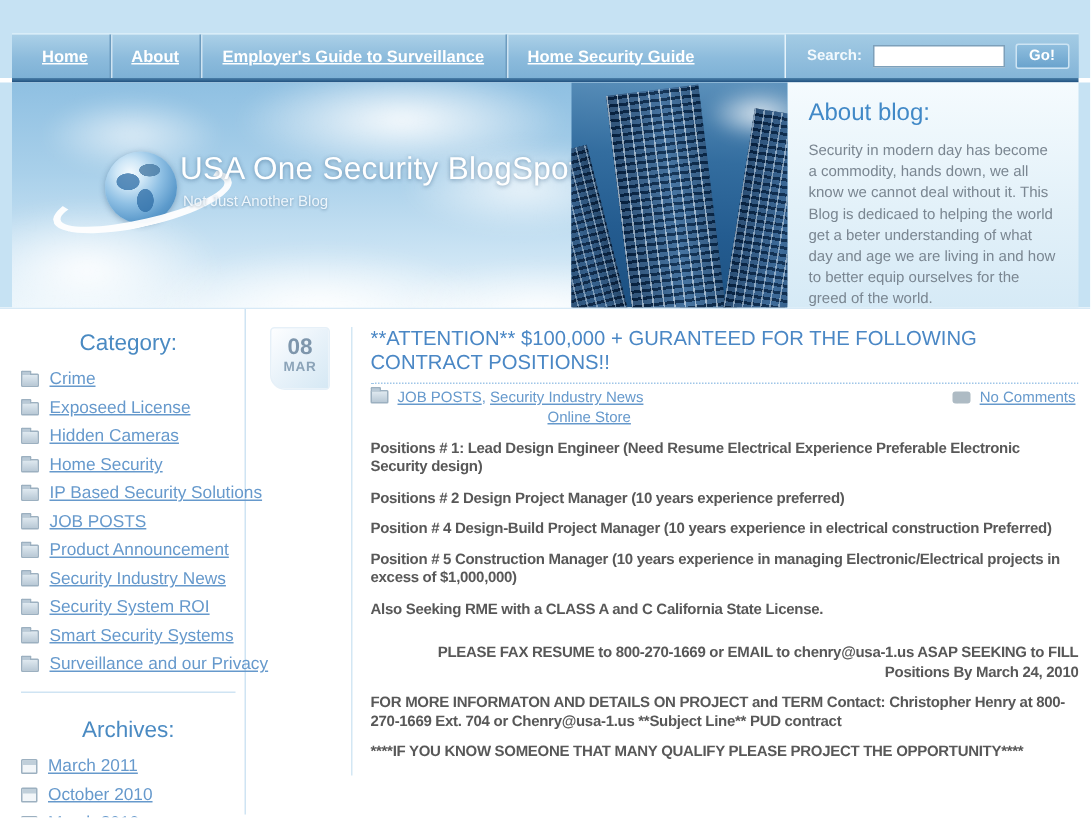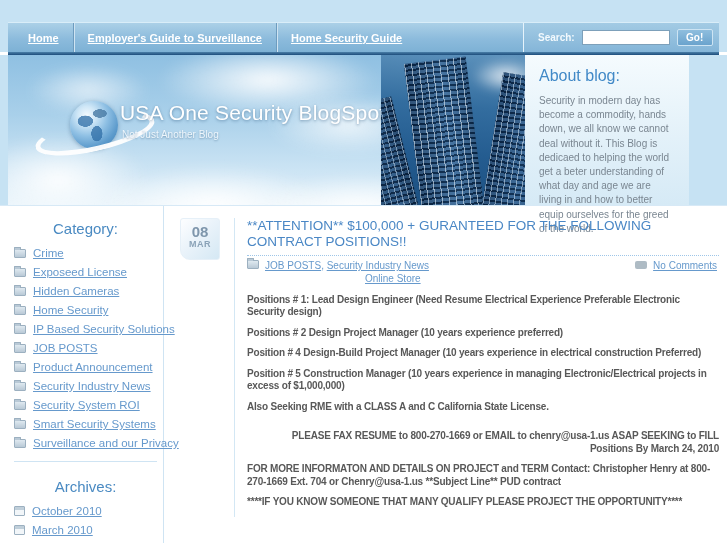--- a/index.html
+++ b/index.html
@@ -65,21 +65,21 @@
       repeating-linear-gradient(90deg, rgba(225,238,248,.6) 0 1px, transparent 1px 7px),
       repeating-linear-gradient(0deg, rgba(0,15,35,.5) 0 2px, rgba(130,165,200,.3) 2px 5px),
       linear-gradient(90deg,#0d2f55,#2c5e8f 60%,#123a63); }
   .t-right { right:-14px; bottom:-10px; width:58px; height:140px; transform:rotate(9deg); background:
       repeating-linear-gradient(90deg, rgba(210,228,243,.55) 0 1px, transparent 1px 6px),
       repeating-linear-gradient(0deg, rgba(0,15,35,.5) 0 2px, rgba(120,155,190,.28) 2px 5px),
       linear-gradient(90deg,#0e3158,#27588a 55%,#113962); }
   .photo-cloud { position:absolute; right:-16px; top:4px; width:70px; height:34px; border-radius:50%;
                  filter:blur(5px); background:radial-gradient(closest-side, rgba(255,255,255,.85), rgba(255,255,255,0)); }
 
-  .about { width:164px; background:linear-gradient(180deg,#f5fbfe 0%,#e3f1f9 55%,#d6eaf6 100%);
+  .about { width:194px; background:linear-gradient(180deg,#f5fbfe 0%,#e3f1f9 55%,#d6eaf6 100%);
            padding:12px 14px; }
   .about-heading { color:#4189c7; font-size:16px; font-weight:normal; margin-bottom:9px; }
   .about-text { color:#7a8691; font-size:10px; line-height:1.42; }
 
   
   .content { display:flex; padding:0 8px; background:#fff; border-top:1px solid #d7e9f6; height:338px; }
   .sidebar { width:156px; border-right:1px solid #cfe4f3; padding:14px 6px 0 6px;text-align:center; }
   .side-heading { color:#4a8ac2; font-size:15px; font-weight:normal; margin-bottom:10px; }
   .side-list { list-style:none; }
   .side-list li { display:flex; align-items:center; gap:7px; margin:0 0 7px 0; }
@@ -123,20 +123,21 @@
 <body>
 
 <div class="page">
 
   <div class="top-strip"></div>
 
   <div class="nav-wrap">
     <nav class="navbar">
       <div class="nav-items">
         <a class="nav-link">Home</a>
+        <a class="nav-link">About</a>
         <a class="nav-link">Employer's Guide to Surveillance</a>
         <a class="nav-link">Home Security Guide</a>
       </div>
       <div class="search-zone">
         <span class="search-label">Search:</span>
         <input class="search-input" type="text" value="" style="">
         <button class="go-btn">Go!</button>
       </div>
     </nav>
   </div>
@@ -219,20 +220,24 @@
             <a class="side-link">Smart Security Systems</a>
           </li>
         <li>
             <span class="folder-icon"></span>
             <a class="side-link">Surveillance and our Privacy</a>
           </li>
       </ul>
       <div class="side-divider"></div>
       <h2 class="side-heading">Archives:</h2>
       <ul class="side-list">
+        <li>
+            <span class="cal-icon"></span>
+            <a class="side-link">March 2011</a>
+          </li>
         <li>
             <span class="cal-icon"></span>
             <a class="side-link">October 2010</a>
           </li>
         <li>
             <span class="cal-icon"></span>
             <a class="side-link">March 2010</a>
           </li>
 
       </ul>

